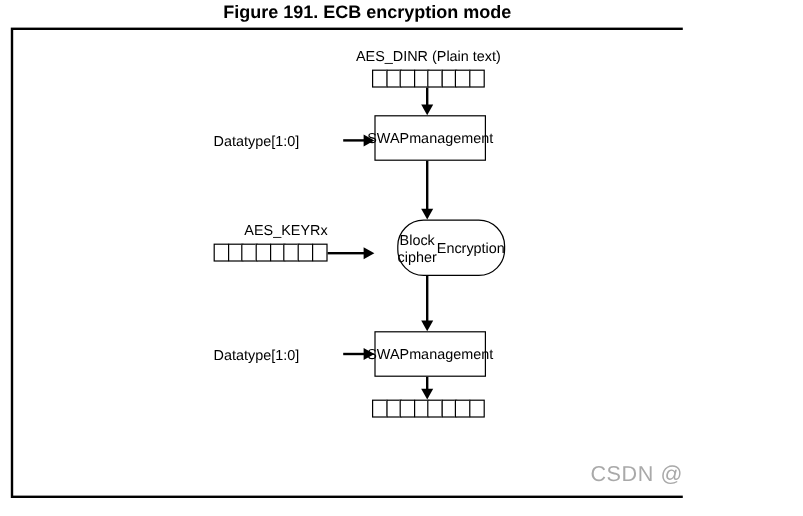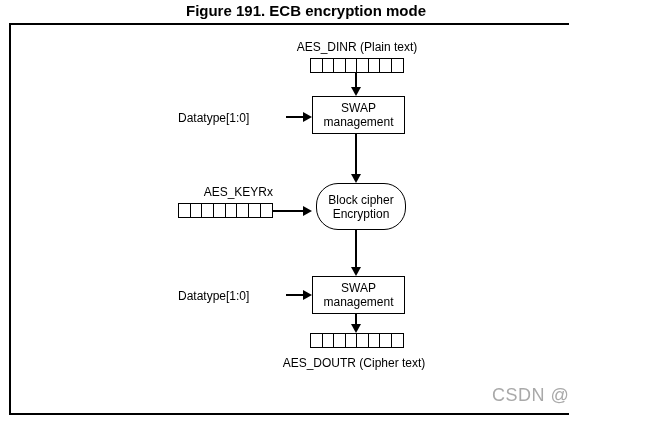--- a/index.html
+++ b/index.html
@@ -36,21 +36,21 @@
   .right{}
   .register{
     position:absolute;display:flex;height:15px;box-sizing:border-box;
   }
   .cell{
     flex:1;background:#fff;border:1.5px solid var(--line);box-sizing:border-box;
   }
   .cell + .cell{margin-left:-1.5px;}
   .nodebox{
     position:absolute;border:1.5px solid var(--line);box-sizing:border-box;
-    display:flex;flex-direction:column;align-items:center;justify-content:center;
+    display:flex;align-items:center;justify-content:center;
     font-size:12px;line-height:14px;background:#fff;text-align:center;
   }
   .vstem{position:absolute;width:1.5px;background:var(--line);}
   .hstem{position:absolute;height:1.5px;background:var(--line);}
   .arr-down{
     position:absolute;width:0;height:0;
     border-left:5px solid transparent;border-right:5px solid transparent;
     border-top:9px solid var(--line);
   }
   .arr-right{
@@ -96,21 +96,21 @@
     <span>management</span>
   </div>
 
   <div class="lbl right" style="left:178px;top:111px;width:100px;">Datatype[1:0]</div>
   <div class="hstem" style="left:286px;top:116px;width:19px;"></div>
   <div class="arr-right" style="left:303px;top:112px;"></div>
 
   <div class="vstem" style="left:355px;top:134px;height:42px;"></div>
   <div class="arr-down" style="left:351px;top:174px;"></div>
 
-  <div class="nodebox" style="left:316px;top:183px;width:90px;height:47px;border-radius:22px;">
+  <div class="nodebox" style="left:331px;top:183px;width:90px;height:47px;border-radius:22px;">
     <span>Block cipher</span>
     <span>Encryption</span>
   </div>
 
   <div class="lbl center" style="left:178px;top:185px;width:95px;text-align:right;">AES_KEYRx</div>
   <div class="register" style="left:178px;top:203px;width:95px;">
       <div class="cell"></div>
       <div class="cell"></div>
       <div class="cell"></div>
       <div class="cell"></div>
@@ -140,18 +140,17 @@
   <div class="register" style="left:310px;top:333px;width:94px;">
       <div class="cell"></div>
       <div class="cell"></div>
       <div class="cell"></div>
       <div class="cell"></div>
       <div class="cell"></div>
       <div class="cell"></div>
       <div class="cell"></div>
       <div class="cell"></div>
     </div>
-  <div class="lbl center" style="left:254px;top:356px;width:200px;">AES_DOUTR (Cipher text)</div>
 
   <div class="figure-id">MS19105V1</div>
   <div class="watermark">CSDN @Yoon_Lee</div>
 
 </div>
 
 </body></html>

